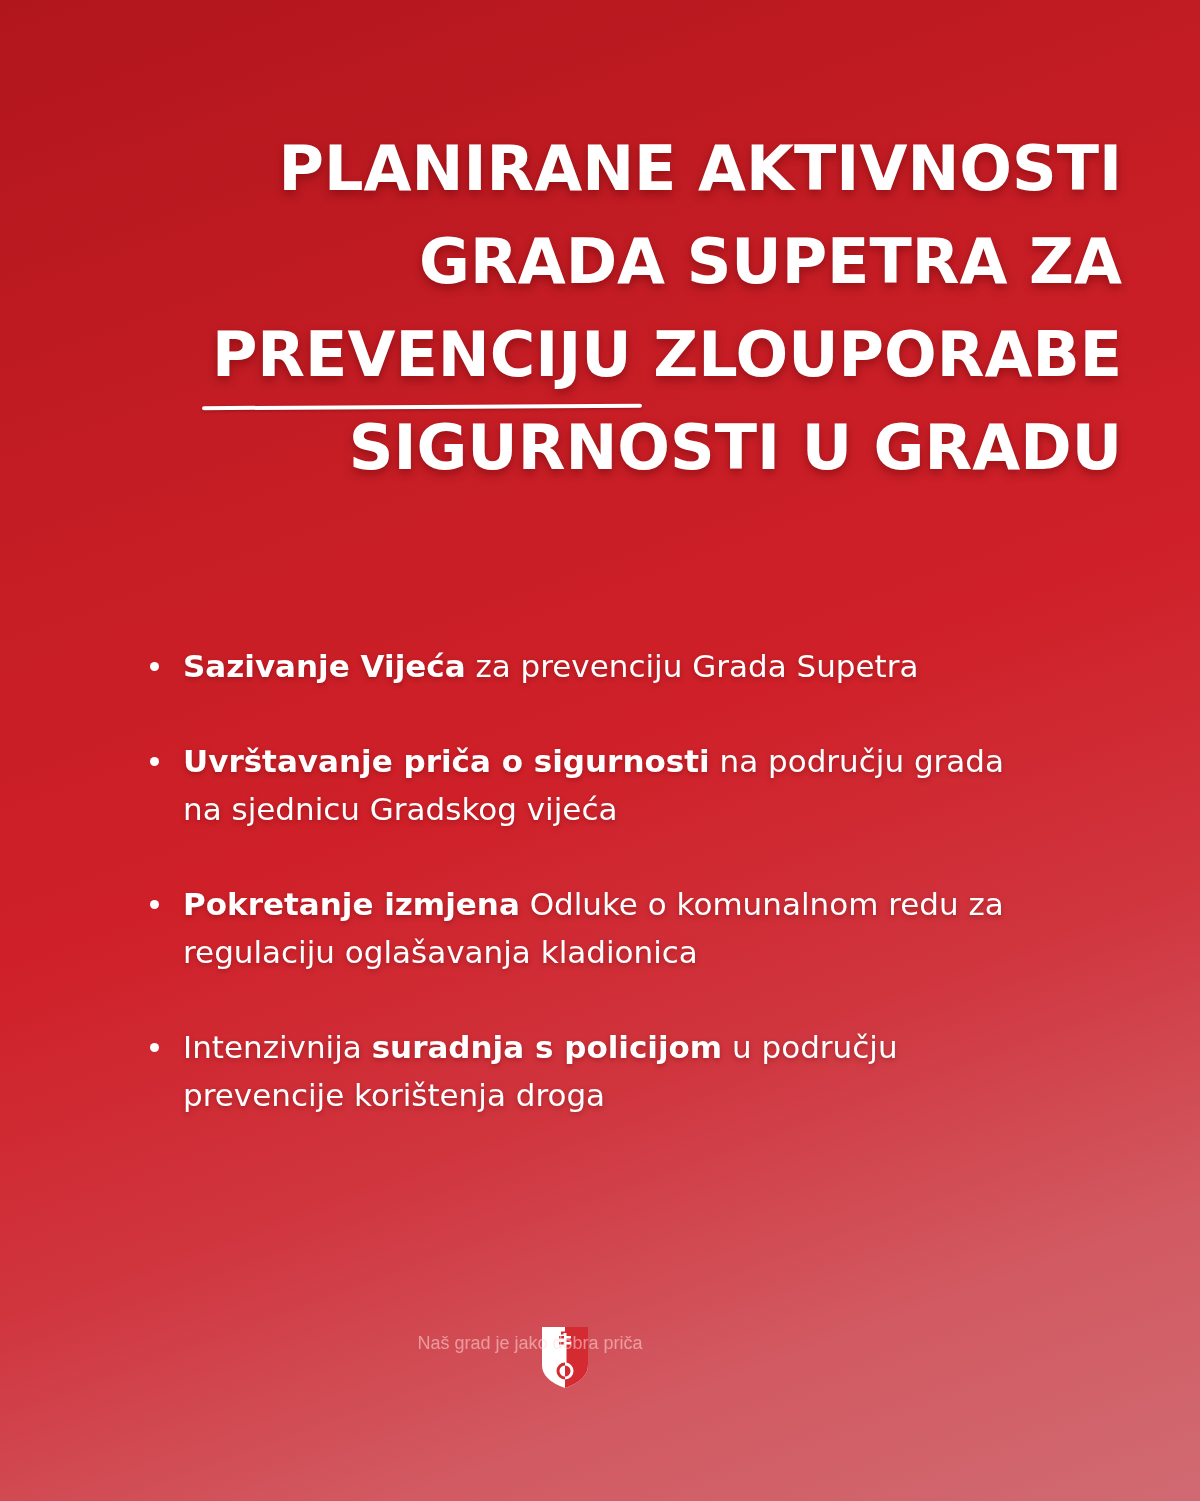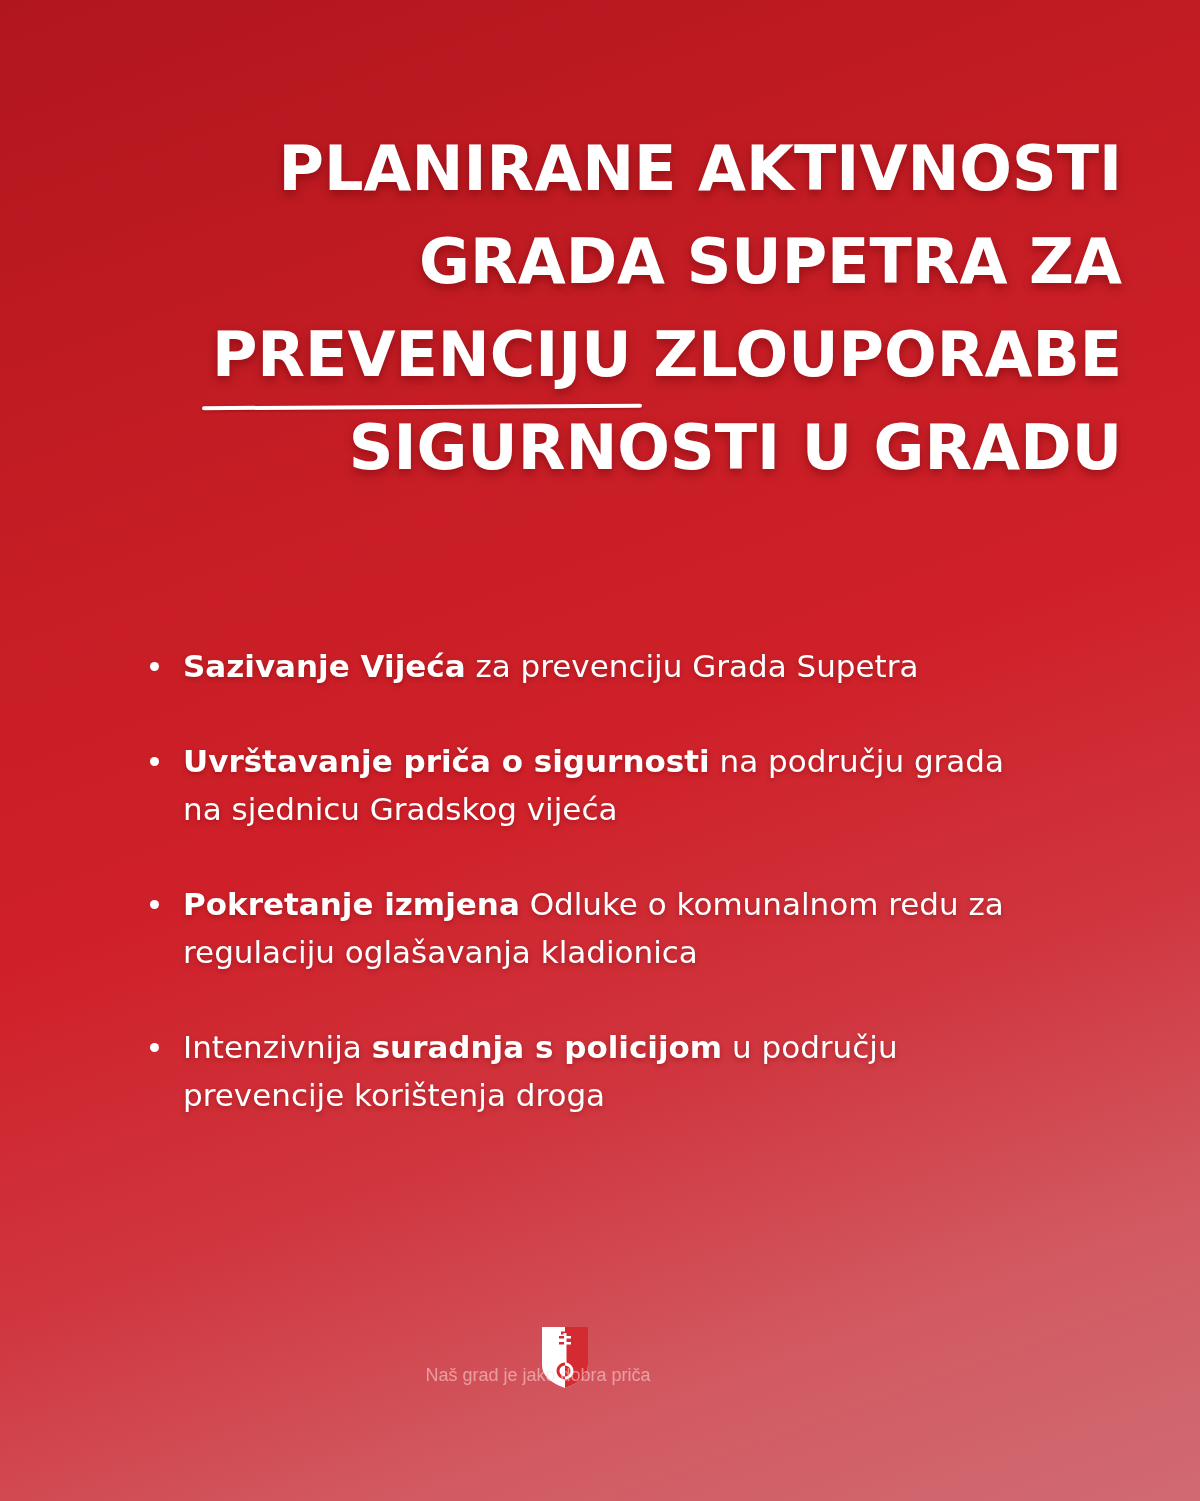--- a/index.html
+++ b/index.html
@@ -23,22 +23,22 @@
     background: #ffffff; border-radius: 3px;
     transform: rotate(-0.3deg);
     box-shadow: 0 1px 3px rgba(90,0,0,0.4);
   }
   .list { position: absolute; left: 150px; top: 642px; width: 900px; margin: 0; padding: 0; list-style: none; }
   .item { position: relative; padding-left: 33px; font-size: 31px; line-height: 48px; margin-bottom: 47px;
     text-shadow: 0 2px 5px rgba(90,0,0,0.35); font-weight: normal; }
   .item .bullet { position: absolute; left: 0; top: 20px; width: 9px; height: 9px; border-radius: 50%; background: #fff; }
   .item b { font-weight: bold; }
   .logo { position: absolute; left: 540px; top: 1325px; width: 50px; height: 65px; }
-  .slogan { position: absolute; left: 0; width: 1130px; top: 1365px; text-align: center;
-    font-family: "Liberation Sans", sans-serif; font-size: 18px; color: rgba(255,220,220,0.55); padding-left: 8px; }
+  .slogan { position: absolute; left: 0; width: 1130px; top: 1333px; text-align: center;
+    font-family: "Liberation Sans", sans-serif; font-size: 18px; color: rgba(255,220,220,0.55); padding-left: 0; }
   .slogan span { position: relative; left: -35px; }
 </style>
 </head>
 <body>
 
 <div class="title">
   <span class="title-line"><span>PLANIRANE AKTIVNOSTI</span></span>
   <span class="title-line"><span>GRADA SUPETRA ZA</span></span>
   <span class="title-line"><span class="u">PREVENCIJU</span><span style="white-space:pre"> ZLOUPORABE</span></span>
   <span class="title-line"><span>SIGURNOSTI U GRADU</span></span>

